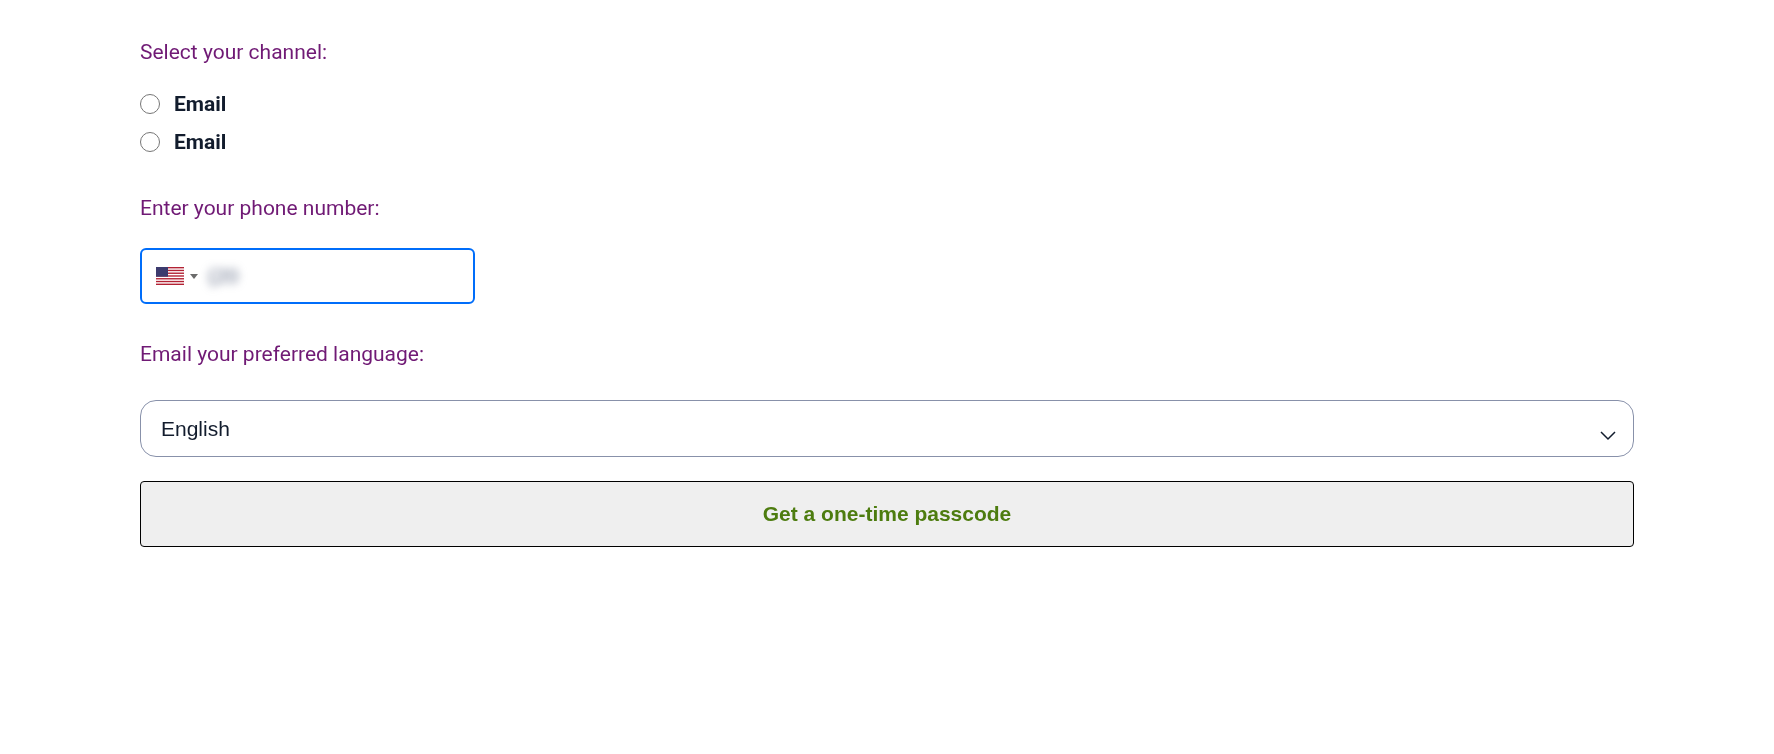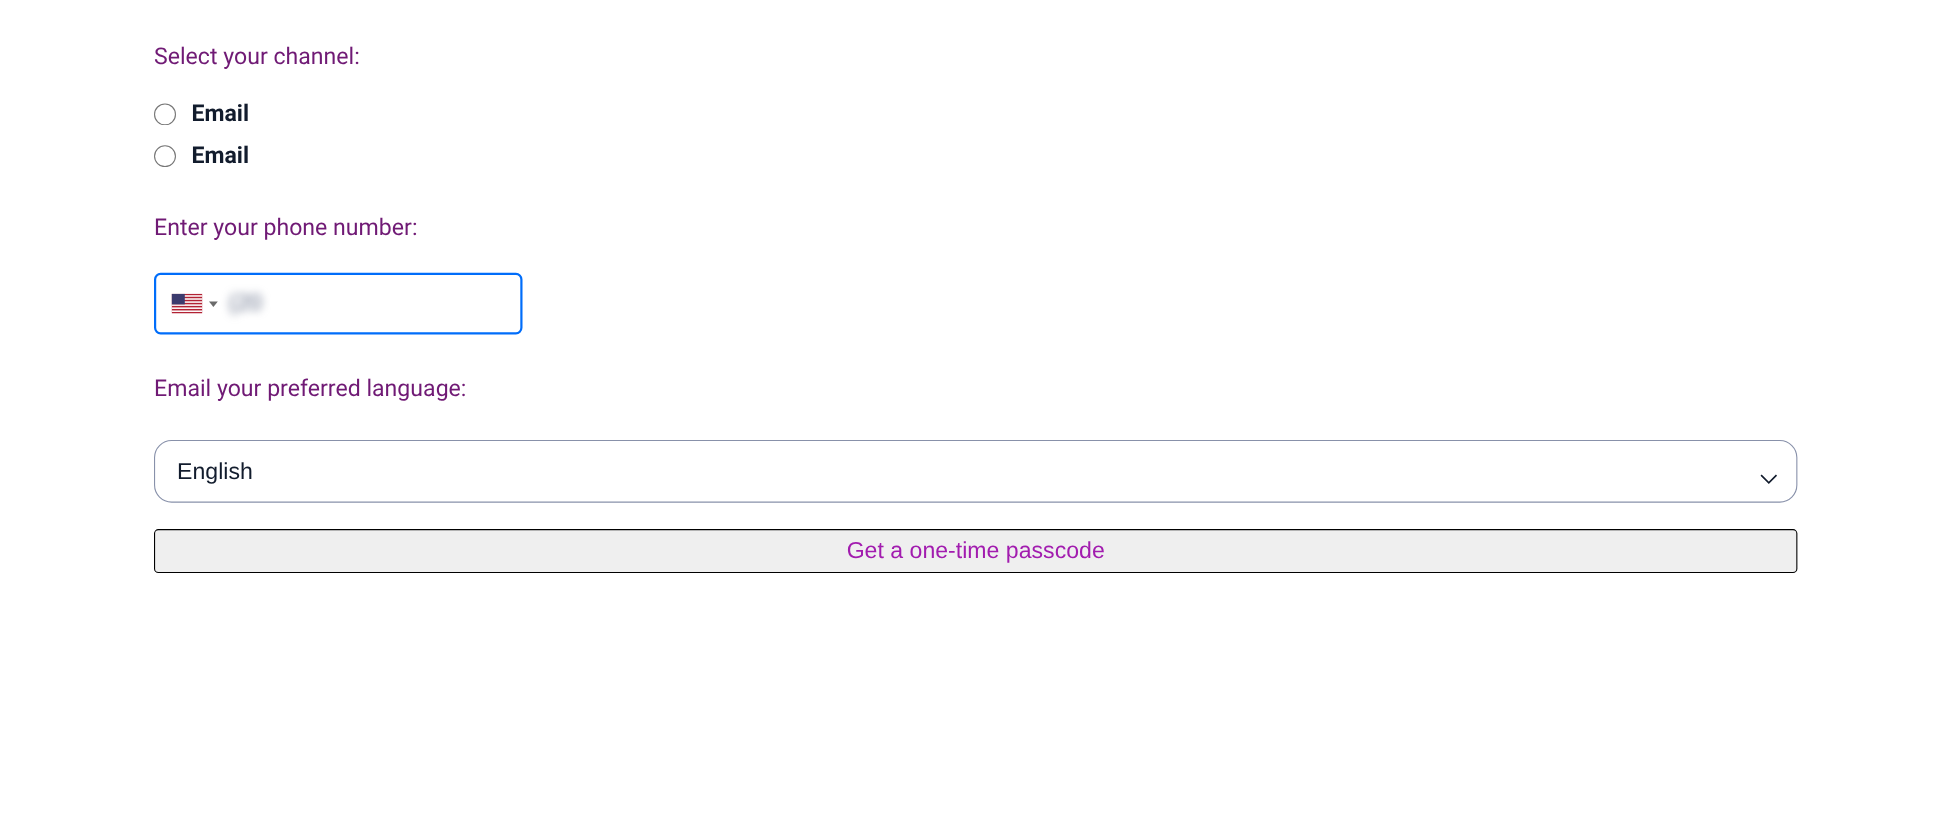--- a/index.html
+++ b/index.html
@@ -112,24 +112,24 @@
       height: 10px;
       stroke: #121c2d;
       stroke-width: 1.5;
       fill: none;
     }
     .submit-button {
       width: 100%;
       border: 1px solid #000000;
       border-radius: 4px;
       background: #efefef;
-      padding: 7px 0;
+      padding: 20px 0;
       font-size: 21px;
-      font-weight: 400;
-      color: #a21caf;
+      font-weight: 700;
+      color: #4d7c0f;
       cursor: pointer;
       text-align: center;
     }
   </style>
 </head>
 <body>
 
 <div class="form">
 
   <div class="field-label">Select your channel:</div>

